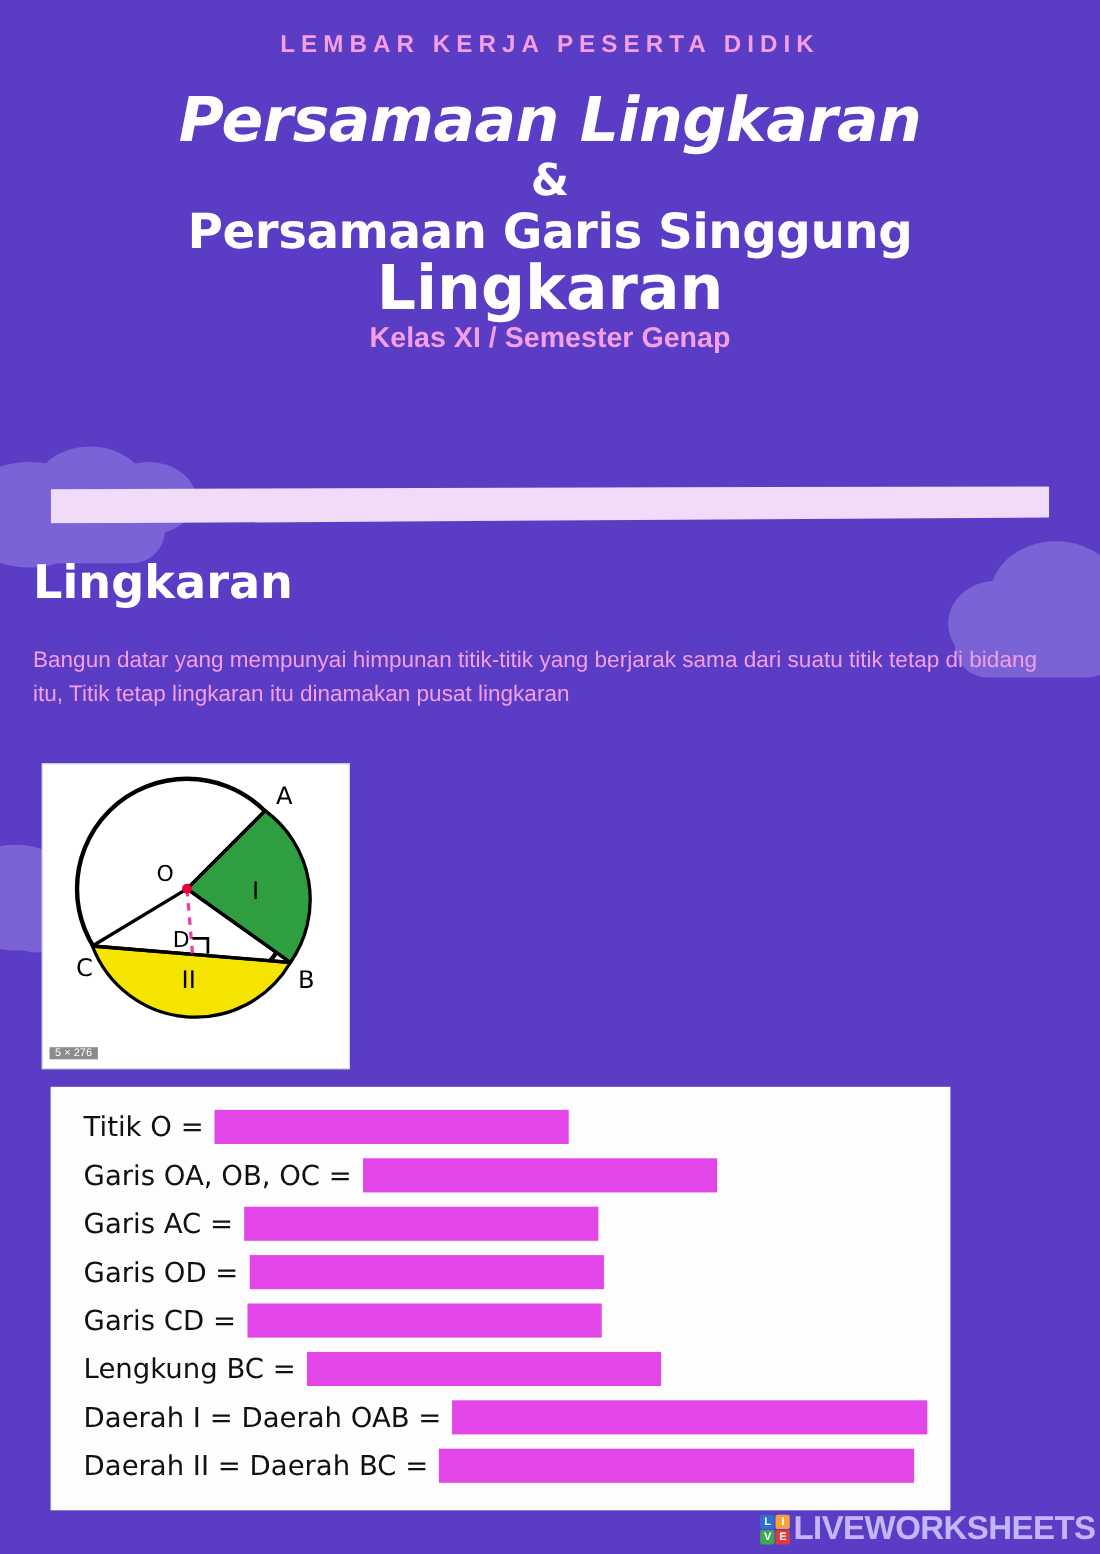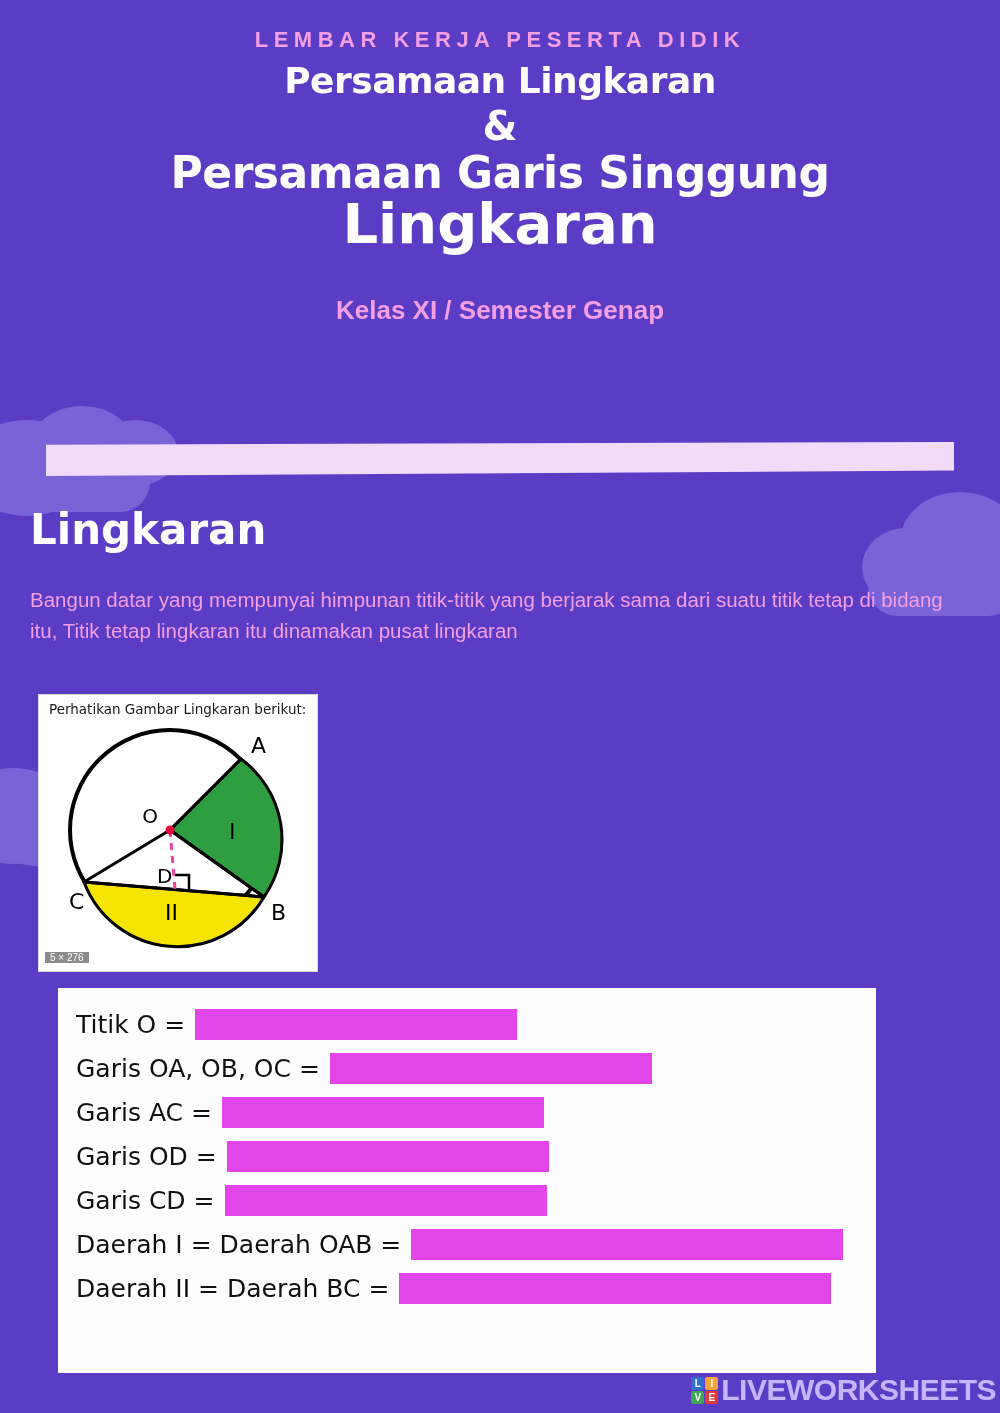--- a/index.html
+++ b/index.html
@@ -40,26 +40,25 @@
     font-weight: bold;
     letter-spacing: 5.5px;
     font-family: "Liberation Sans", sans-serif;
   }
   #title-main, #title-amp, #title-sub, #title-sub2 {
     color: #fdfdfd;
     font-family: "DejaVu Sans", sans-serif;
     font-weight: bold;
     line-height: 1.02;
   }
-  #title-main { font-size: 36px; margin-top: 10px; letter-spacing: -0.5px; }
+  #title-main { font-size: 56px; margin-top: 28px; letter-spacing: -0.5px; font-style: italic; }
   #title-amp  { font-size: 40px; margin-top: 6px; }
   #title-sub  { font-size: 44px; margin-top: 4px; letter-spacing: -0.5px; }
   #title-sub2 { font-size: 56px; margin-top: 0px; }
   #subtitle {
-    margin-top: 42px;
     color: #f49fe4;
     font-size: 26px;
     font-family: "Liberation Sans", sans-serif;
     font-weight: bold;
   }
 
   
   #ribbon {
     position: absolute; left: 46px; top: 442px;
     width: 908px; height: 34px;
@@ -104,22 +103,21 @@
     background: #8c8c8c; color: #ffffff;
     font-size: 10px; padding: 0 5px;
     font-family: "Liberation Sans", sans-serif;
   }
 
   
   #answer-card {
     position: absolute; left: 46px; top: 988px;
     width: 818px; height: 385px;
     background: #fdfdfd;
-    padding: 14px 0 0 18px;
-    margin-left: 12px;
+    padding: 14px 0 0 30px;
   }
   .answer-row {
     display: flex; align-items: center;
     height: 44px;
   }
   .answer-label {
     font-family: "DejaVu Sans", sans-serif;
     font-size: 25px;
     color: #111111;
     white-space: nowrap;
@@ -187,21 +185,20 @@
     <div id="title-sub2">Lingkaran</div>
     <div id="subtitle">Kelas XI / Semester Genap</div>
   </div>
 
   <div id="ribbon"></div>
 
   <div id="section-title">Lingkaran</div>
   <div id="section-body">Bangun datar yang mempunyai himpunan titik-titik yang berjarak sama dari suatu titik tetap di bidang itu, Titik tetap lingkaran itu dinamakan pusat lingkaran</div>
 
   <div id="figure-card">
-    <div id="figure-caption">Perhatikan Gambar Lingkaran berikut:</div>
 
     <svg id="figure-svg" width="250" height="234" viewBox="0 0 250 234">
 
       <circle cx="117" cy="113" r="100" fill="#ffffff" stroke="#000000" stroke-width="4"></circle>
 
       <path d="M117,113 L188,42 A100,100 0 0 1 211,180 Z" fill="#2f9e41" stroke="#000000" stroke-width="3"></path>
 
       <path d="M31,165 L211,180 A100,100 0 0 1 31,165 Z" fill="#f5e400" stroke="#000000" stroke-width="3"></path>
 
       <line x1="117" y1="113" x2="188" y2="42" stroke="#000000" stroke-width="3"></line>
@@ -245,20 +242,24 @@
     </div>
     <div class="answer-row">
       <span class="answer-label">Garis OD =</span>
       <input class="answer-input" style="width: 322px;" value="">
     </div>
     <div class="answer-row">
       <span class="answer-label">Garis CD =</span>
       <input class="answer-input" style="width: 322px;" value="">
     </div>
     <div class="answer-row">
+      <span class="answer-label">Lengkung BC =</span>
+      <input class="answer-input" style="width: 322px;" value="">
+    </div>
+    <div class="answer-row">
       <span class="answer-label">Daerah I = Daerah OAB =</span>
       <input class="answer-input" style="width: 432px;" value="">
     </div>
     <div class="answer-row">
       <span class="answer-label">Daerah II = Daerah BC =</span>
       <input class="answer-input" style="width: 432px;" value="">
     </div>
   </div>
 
   <div id="footer-logo">

